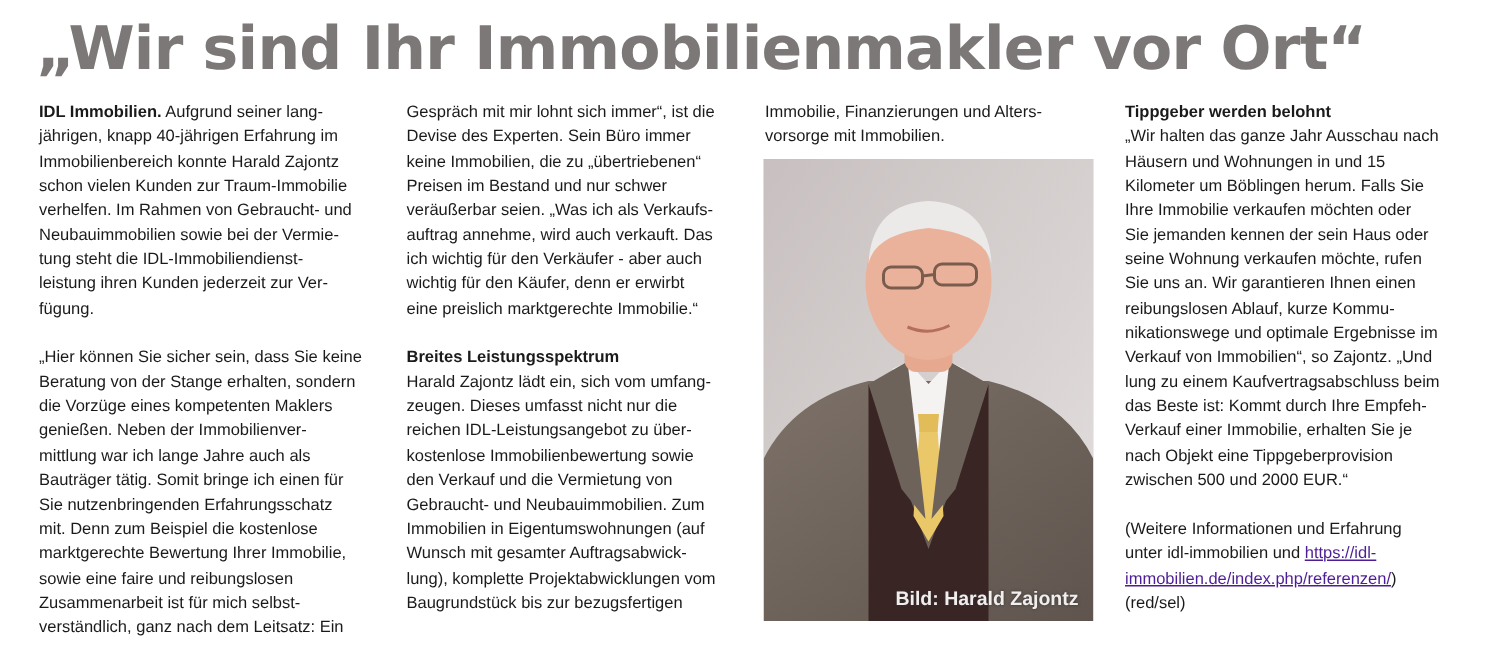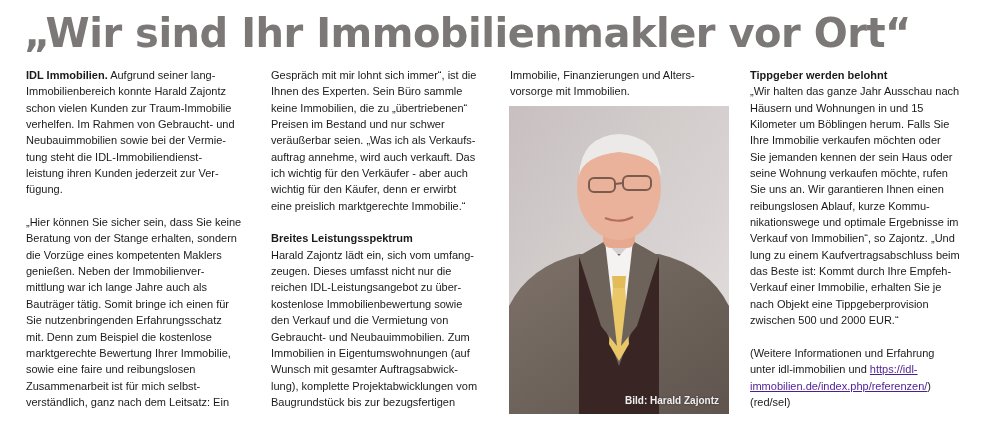--- a/index.html
+++ b/index.html
@@ -10,30 +10,31 @@
     .col .gap { height:16.35px; }
     .c1 { left:26px; width:240px; }
     .c2 { left:271px; width:236px; }
     .c3 { left:510px; width:225px; }
     .c4 { left:750px; width:250px; }
     .line { display:block; white-space:nowrap; }
     b { font-weight:bold; }
     .link { text-decoration:underline; color:#4c1d95; cursor:pointer; }
     .photo { position:absolute; left:509px; top:106px; width:220px; height:308px; overflow:hidden; background:linear-gradient(135deg,#c9c2c1 0%,#d9d4d3 50%,#e6e3e2 100%); }
     .photo svg { display:block; }
-    .credit { position:absolute; right:10px; bottom:8px; font-size:10px; color:#f2eeee; font-weight:bold; text-shadow:0 0 2px #333; white-space:nowrap; }
+    .credit { position:absolute; right:10px; bottom:8px; font-size:13px; color:#f2eeee; font-weight:bold; text-shadow:0 0 2px #333; white-space:nowrap; }
   </style>
 </head>
 <body>
 
 <div class="title">„Wir sind Ihr Immobilienmakler vor Ort“</div>
 
 <div class="col c1">
   <p>
     <span class="line"><b>IDL Immobilien.</b><span> Aufgrund seiner lang-</span></span>
+    <span class="line">jährigen, knapp 40-jährigen Erfahrung im</span>
     <span class="line">Immobilienbereich konnte Harald Zajontz</span>
     <span class="line">schon vielen Kunden zur Traum-Immobilie</span>
     <span class="line">verhelfen. Im Rahmen von Gebraucht- und</span>
     <span class="line">Neubauimmobilien sowie bei der Vermie-</span>
     <span class="line">tung steht die IDL-Immobiliendienst-</span>
     <span class="line">leistung ihren Kunden jederzeit zur Ver-</span>
     <span class="line">fügung.</span>
   </p>
   <div class="gap"></div>
   <p>
@@ -48,21 +49,21 @@
     <span class="line">marktgerechte Bewertung Ihrer Immobilie,</span>
     <span class="line">sowie eine faire und reibungslosen</span>
     <span class="line">Zusammenarbeit ist für mich selbst-</span>
     <span class="line">verständlich, ganz nach dem Leitsatz: Ein</span>
   </p>
 </div>
 
 <div class="col c2">
   <p>
     <span class="line">Gespräch mit mir lohnt sich immer“, ist die</span>
-    <span class="line">Ihnen des Experten. Sein Büro sammle</span>
+    <span class="line">Devise des Experten. Sein Büro immer</span>
     <span class="line">keine Immobilien, die zu „übertriebenen“</span>
     <span class="line">Preisen im Bestand und nur schwer</span>
     <span class="line">veräußerbar seien. „Was ich als Verkaufs-</span>
     <span class="line">auftrag annehme, wird auch verkauft. Das</span>
     <span class="line">ich wichtig für den Verkäufer - aber auch</span>
     <span class="line">wichtig für den Käufer, denn er erwirbt</span>
     <span class="line">eine preislich marktgerechte Immobilie.“</span>
   </p>
   <div class="gap"></div>
   <p>

